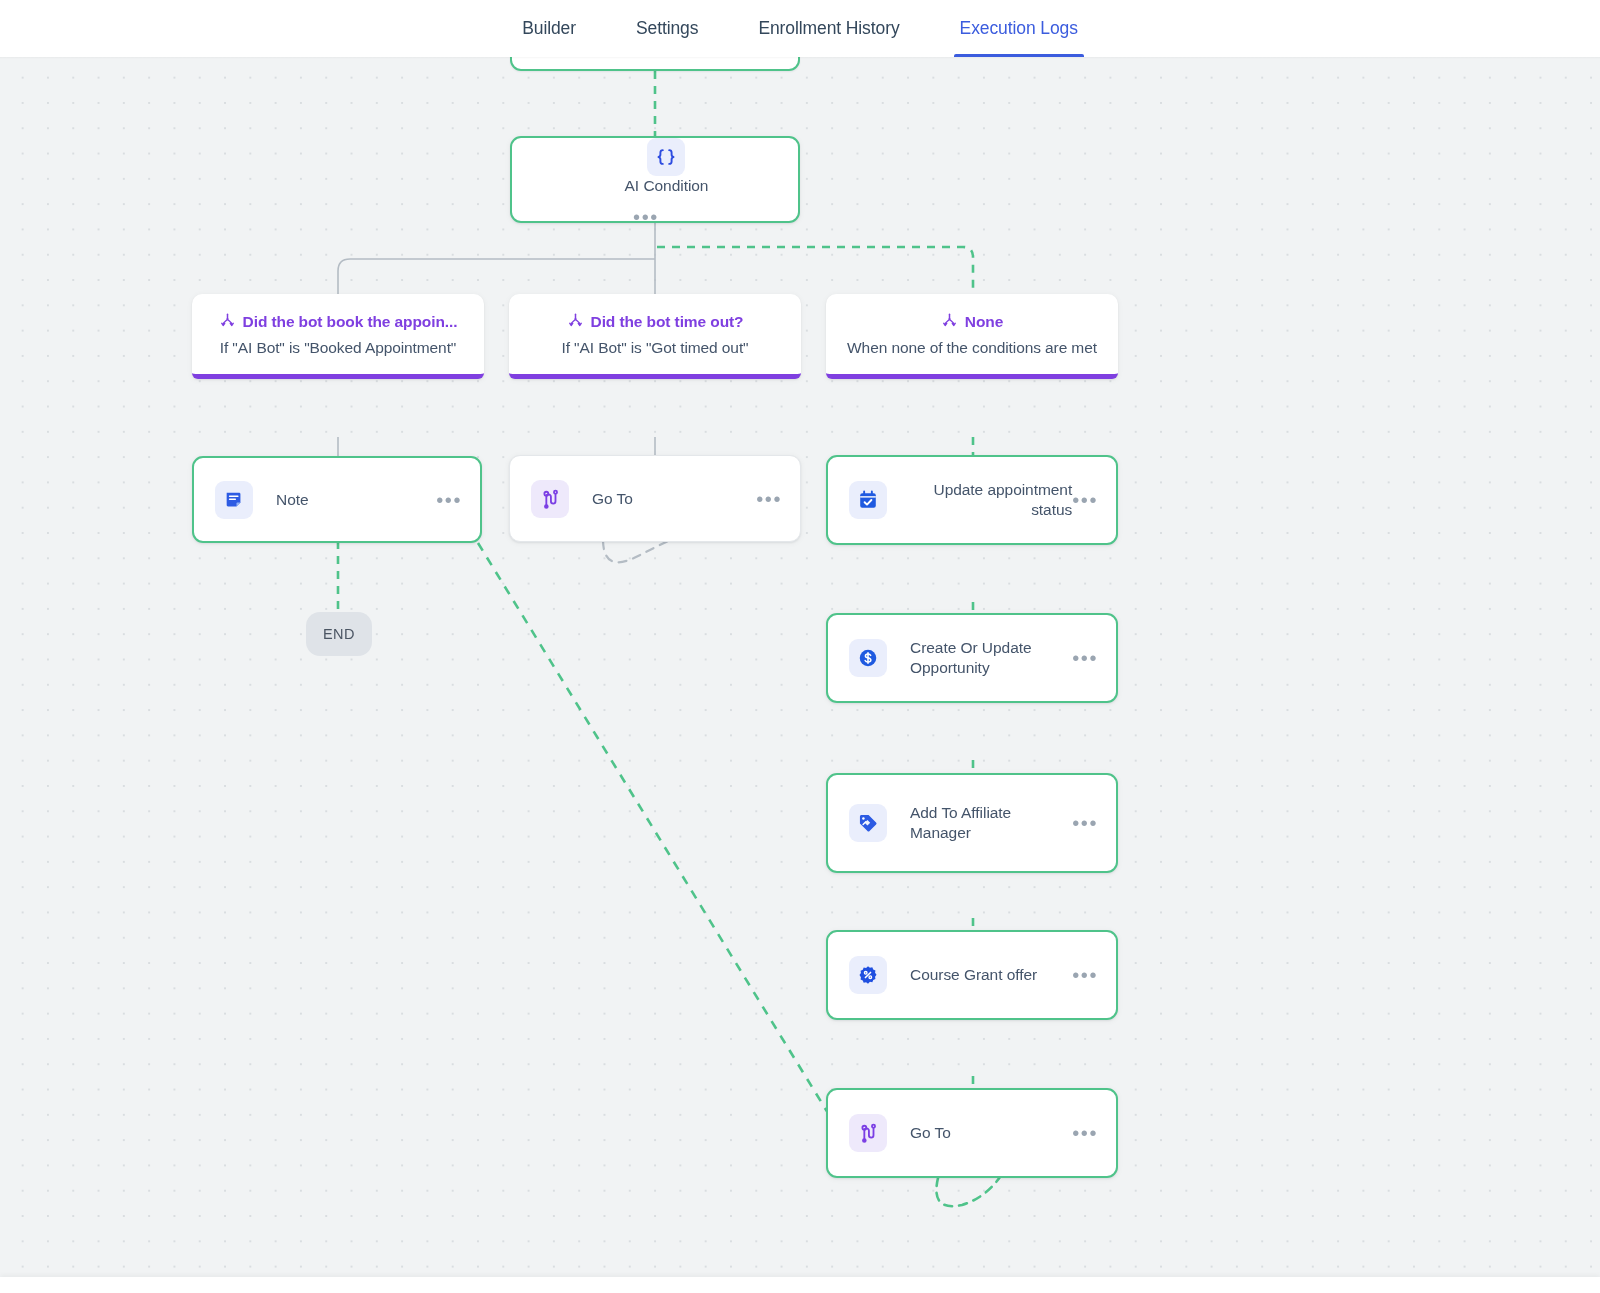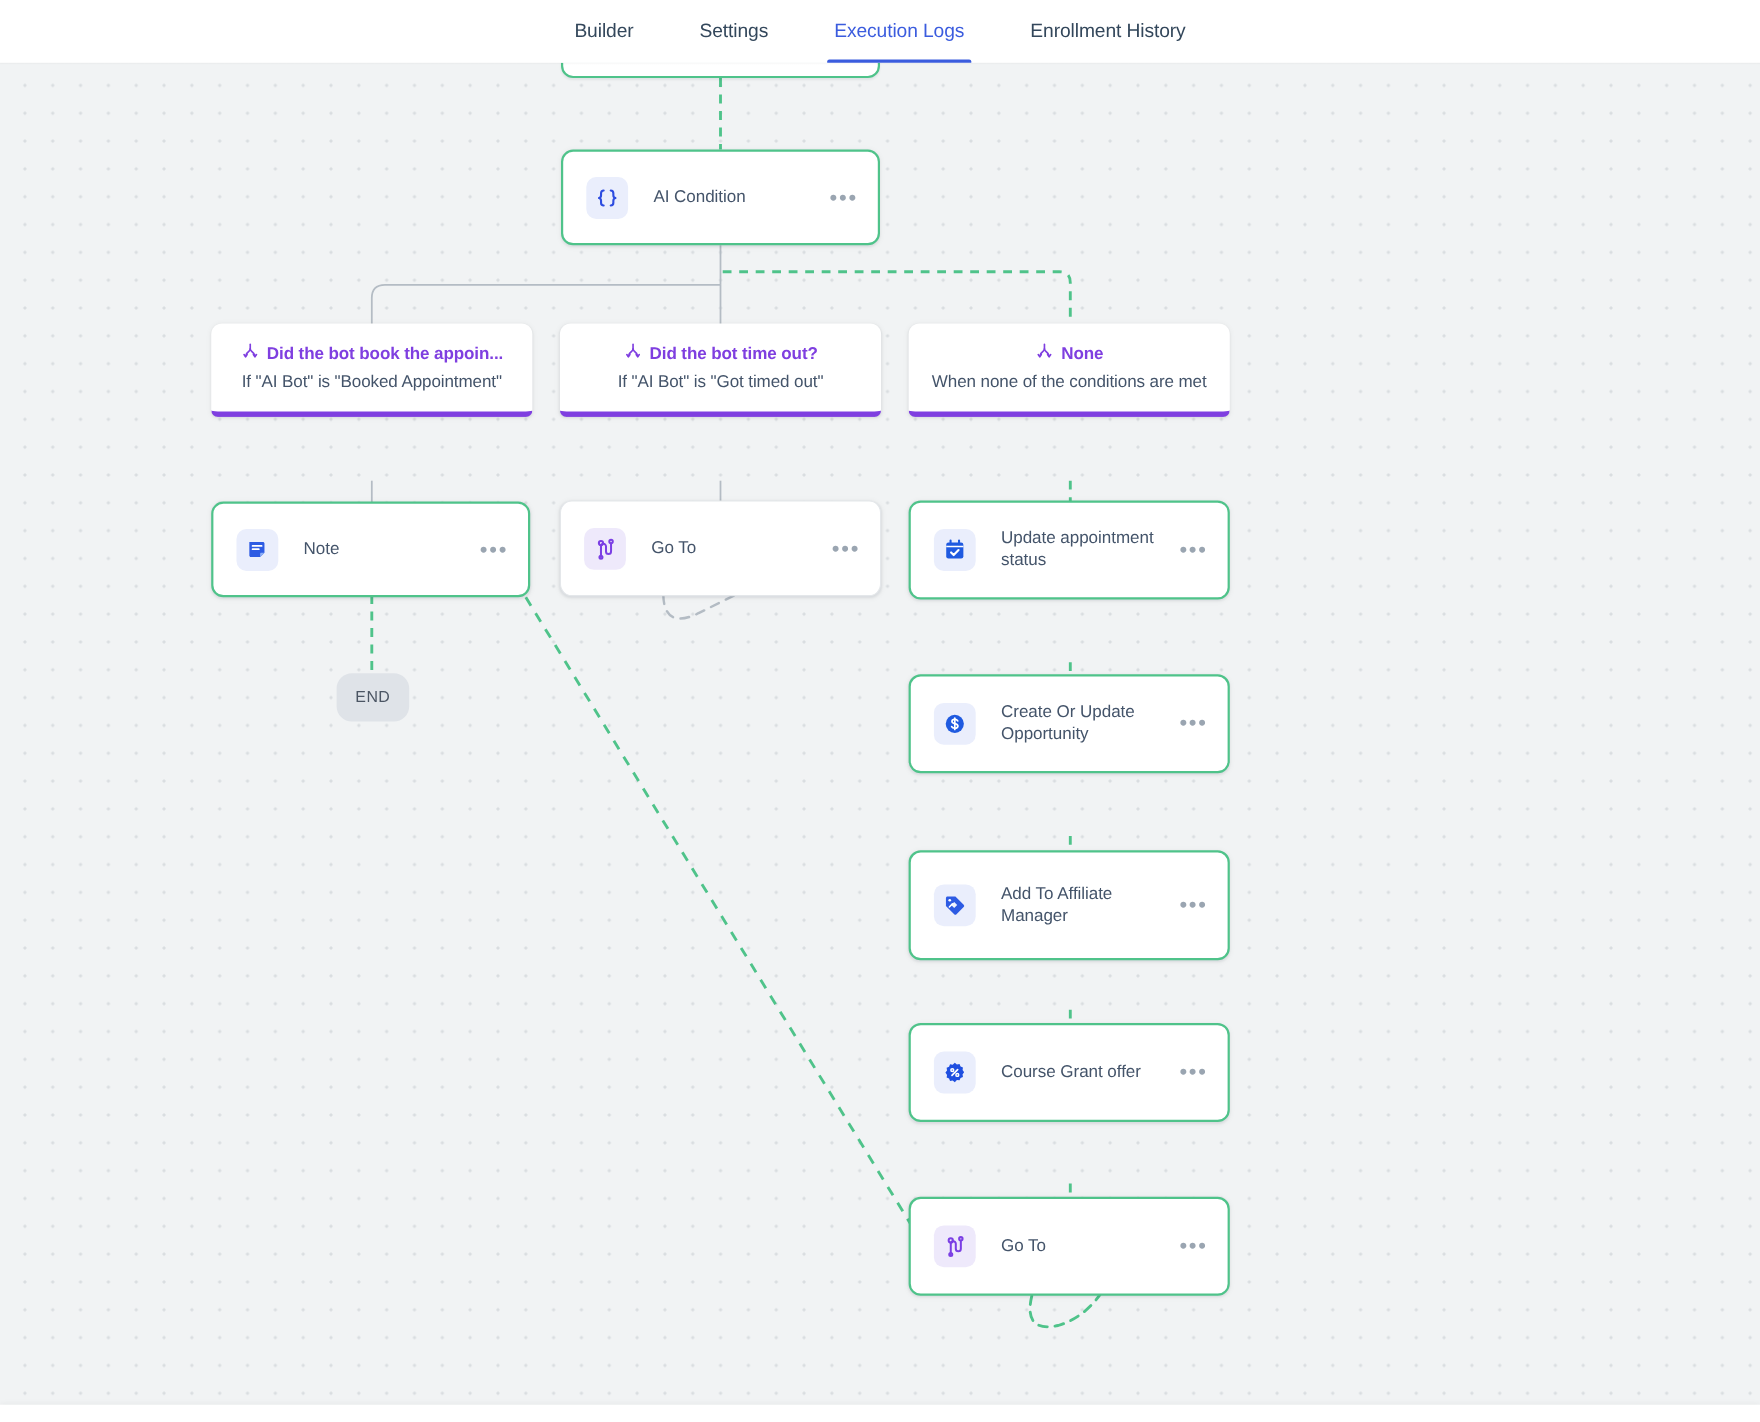--- a/index.html
+++ b/index.html
@@ -197,25 +197,25 @@
 </head>
 <body>
 
 <div class="tabbar">
   <div class="tab">
     <span>Builder</span>
   </div>
   <div class="tab">
     <span>Settings</span>
   </div>
+  <div class="tab">
+    <span>Enrollment History</span>
+  </div>
   <div class="tab active">
     <span>Execution Logs</span>
-  </div>
-  <div class="tab">
-    <span>Enrollment History</span>
   </div>
 </div>
 <div class="tabbar-shadow"></div>
 
 <div class="canvas">
 
   <svg class="edges" viewBox="0 0 1600 1236" width="1600" height="1236">
 
     <path d="M655 14 L655 79" fill="none" stroke="#4fc38a" stroke-width="2.6" stroke-dasharray="8 7"></path>
 
@@ -243,21 +243,21 @@
     <path d="M973 545 L973 610" fill="none" stroke="#4fc38a" stroke-width="2.6" stroke-dasharray="8 7"></path>
     <path d="M973 703 L973 769" fill="none" stroke="#4fc38a" stroke-width="2.6" stroke-dasharray="8 7"></path>
     <path d="M973 861 L973 927" fill="none" stroke="#4fc38a" stroke-width="2.6" stroke-dasharray="8 7"></path>
     <path d="M973 1019 L973 1085" fill="none" stroke="#4fc38a" stroke-width="2.6" stroke-dasharray="8 7"></path>
 
     <path d="M938 1121 Q930 1155 962 1148 Q985 1141 1000 1120" fill="none" stroke="#4fc38a" stroke-width="2.6" stroke-dasharray="8 7" stroke-linecap="round"></path>
   </svg>
 
   <div class="node-partial"></div>
 
-  <div class="node active" style="left:510px; top:79px; width:290px; height:87px;">
+  <div class="node active" style="left:510px; top:79px; width:290px; height:87px;flex-direction:column;">
     <div class="node-icon ic-blue">
       <svg width="22" height="22" viewBox="0 0 24 24" fill="none" stroke="#2d4ce0" stroke-width="2.1" stroke-linecap="round" stroke-linejoin="round">
         <path d="M8.5 4.5c-2 0-2.6 1-2.6 2.7v2c0 1.6-.7 2.5-2.1 2.8 1.4.3 2.1 1.2 2.1 2.8v2c0 1.7.6 2.7 2.6 2.7"></path>
         <path d="M15.5 4.5c2 0 2.6 1 2.6 2.7v2c0 1.6.7 2.5 2.1 2.8-1.4.3-2.1 1.2-2.1 2.8v2c0 1.7-.6 2.7-2.6 2.7"></path>
       </svg>
     </div>
     <div class="node-label">AI Condition</div>
     <div class="node-dots">•••</div>
   </div>
 
@@ -327,21 +327,21 @@
         <path d="M8 20V9.5a2.5 2.5 0 0 1 5 0v5a2.5 2.5 0 0 0 5 0V7"></path>
         <circle cx="8" cy="6.2" r="2.1"></circle>
         <circle cx="18" cy="4.6" r="1.7"></circle>
         <circle cx="8" cy="20.2" r="1.5"></circle>
       </svg>
     </div>
     <div class="node-label">Go To</div>
     <div class="node-dots">•••</div>
   </div>
 
-  <div class="node active" style="left:826px; top:398px; width:292px; height:90px;">
+  <div class="node active" style="left:826px; top:398px; width:292px; height:90px;text-align:right;">
     <div class="node-icon ic-blue">
       <svg width="22" height="22" viewBox="0 0 24 24">
         <rect x="3.5" y="4.5" width="17" height="16" rx="2.2" fill="#1f5ae0"></rect>
         <path d="M3.5 8.6h17" stroke="#ffffff" stroke-width="1.5"></path>
         <path d="M7.8 2.6v3.6M16.2 2.6v3.6" stroke="#1f5ae0" stroke-width="2.1" stroke-linecap="round"></path>
         <path d="M8.3 14.4l2.6 2.6 4.8-5" stroke="#ffffff" stroke-width="2.1" fill="none" stroke-linecap="round" stroke-linejoin="round"></path>
       </svg>
     </div>
     <div class="node-label">Update appointment
 status</div>

